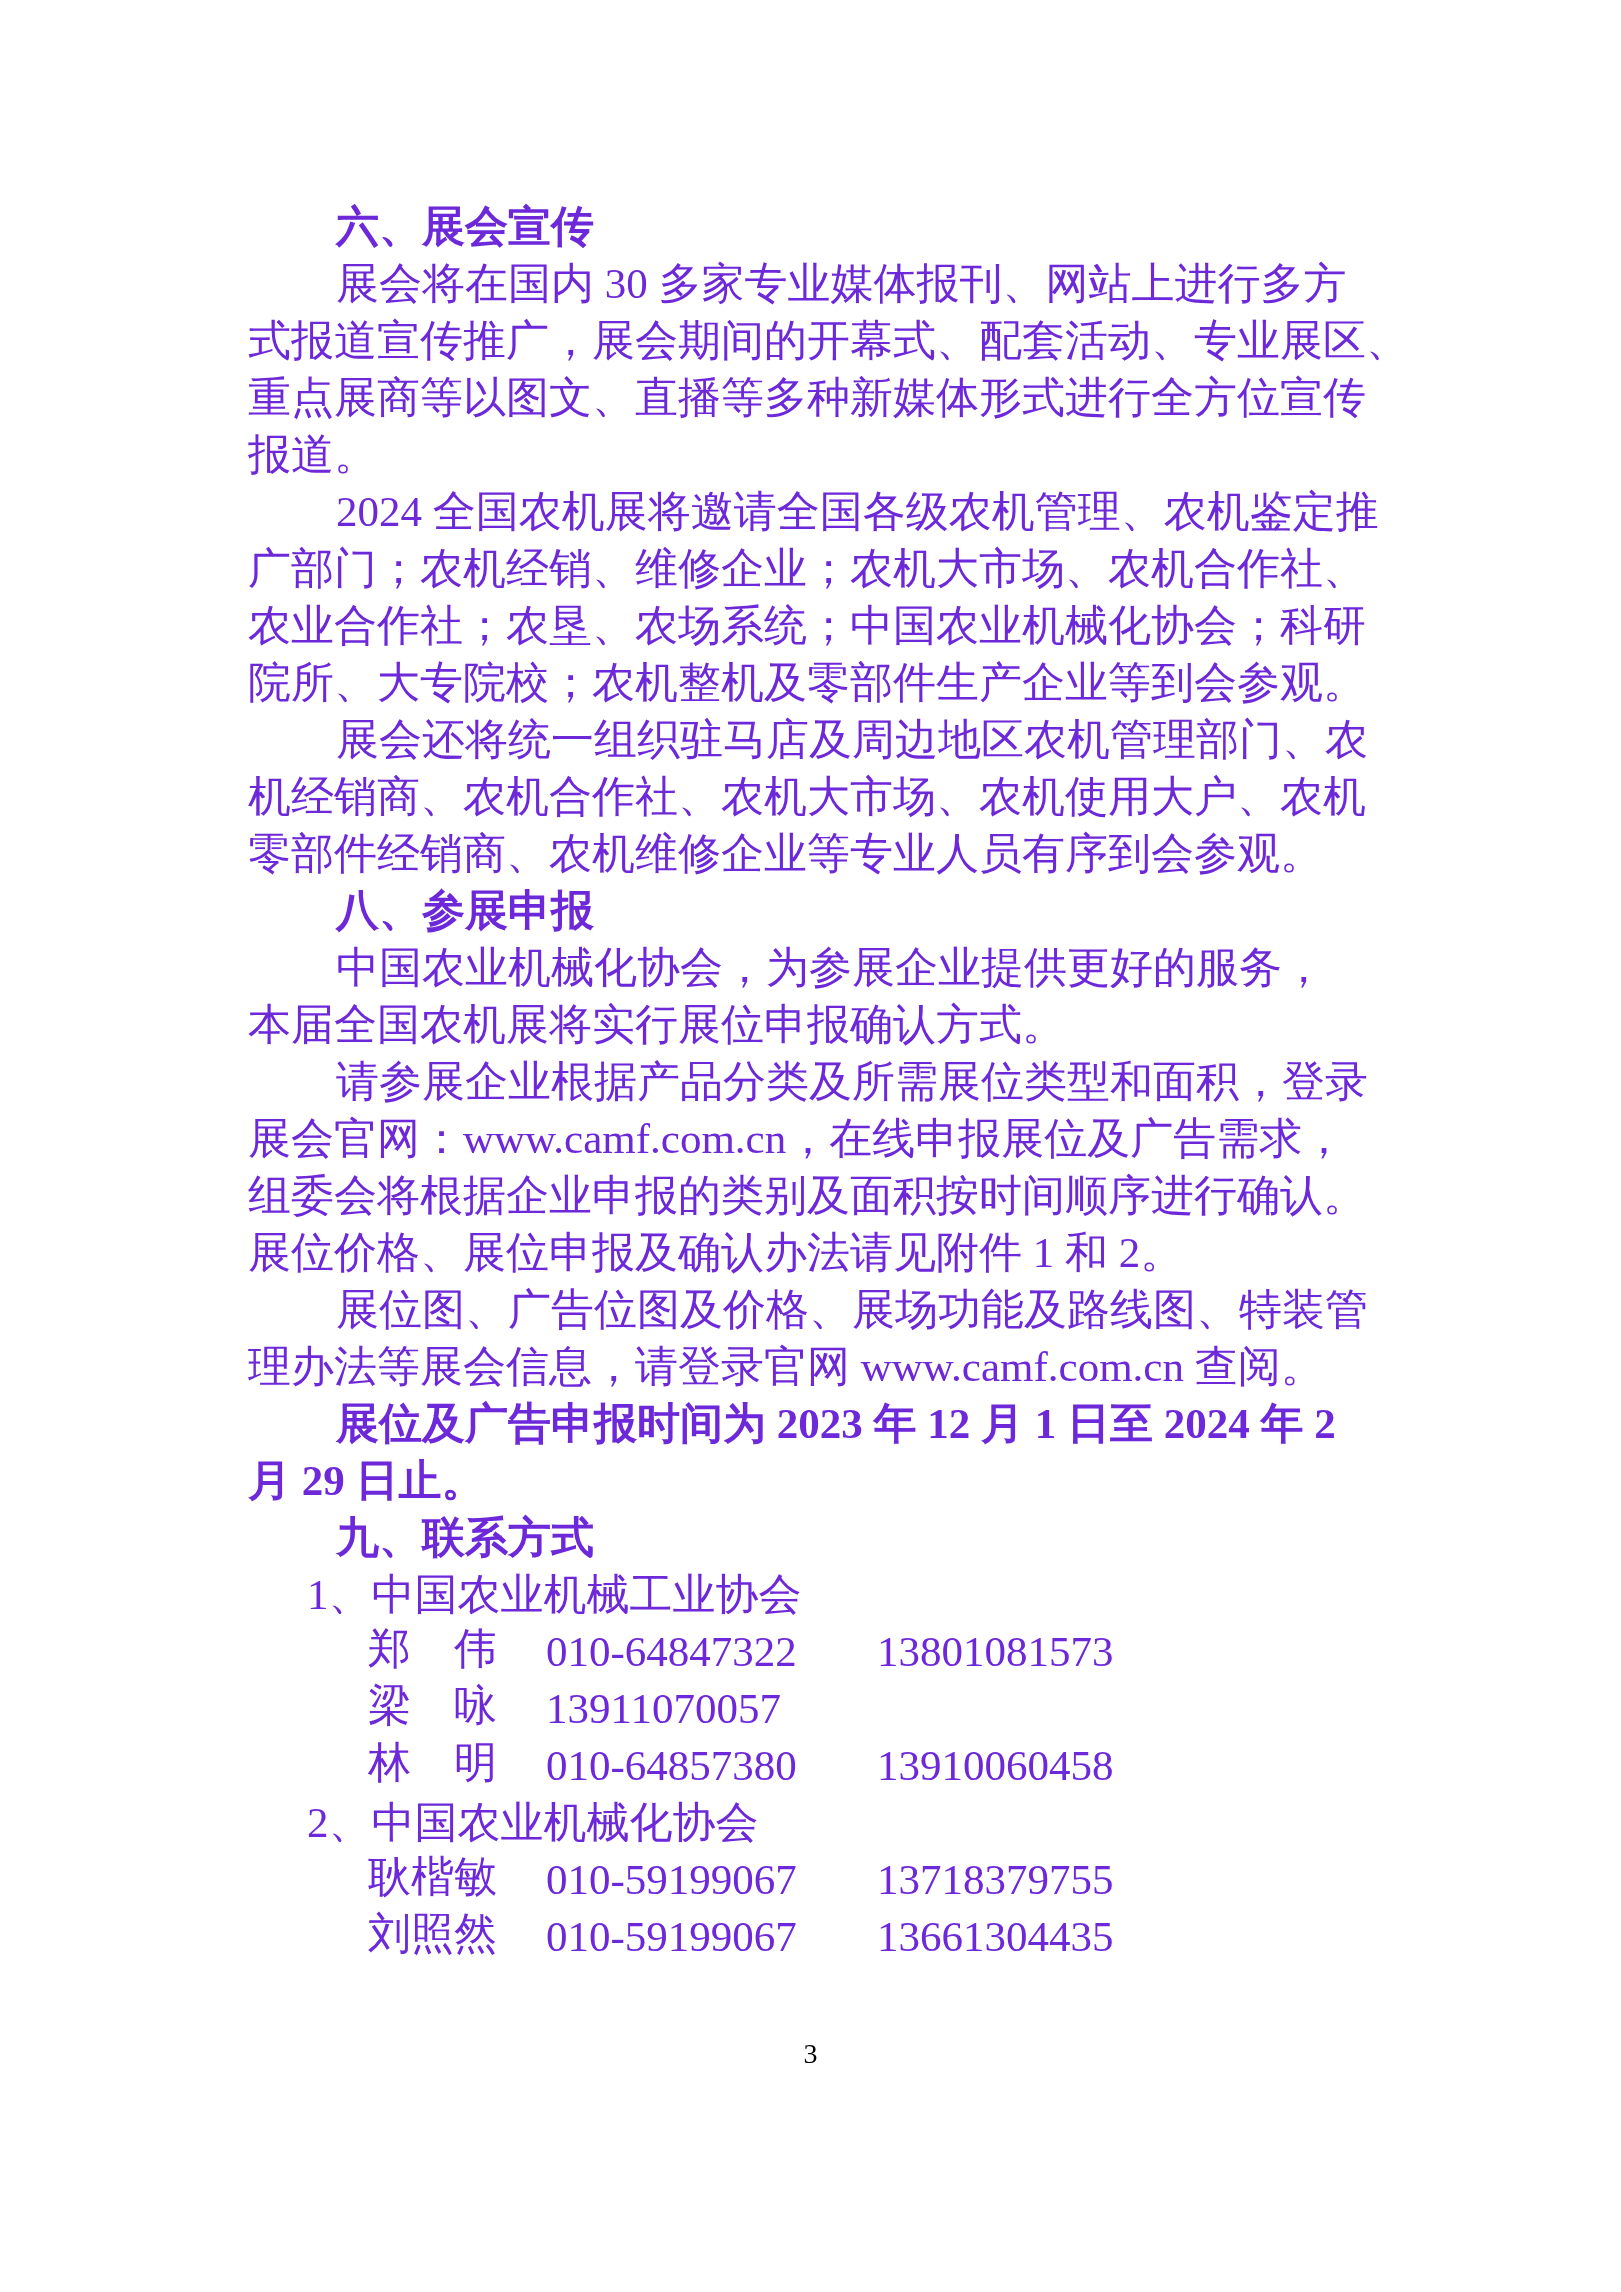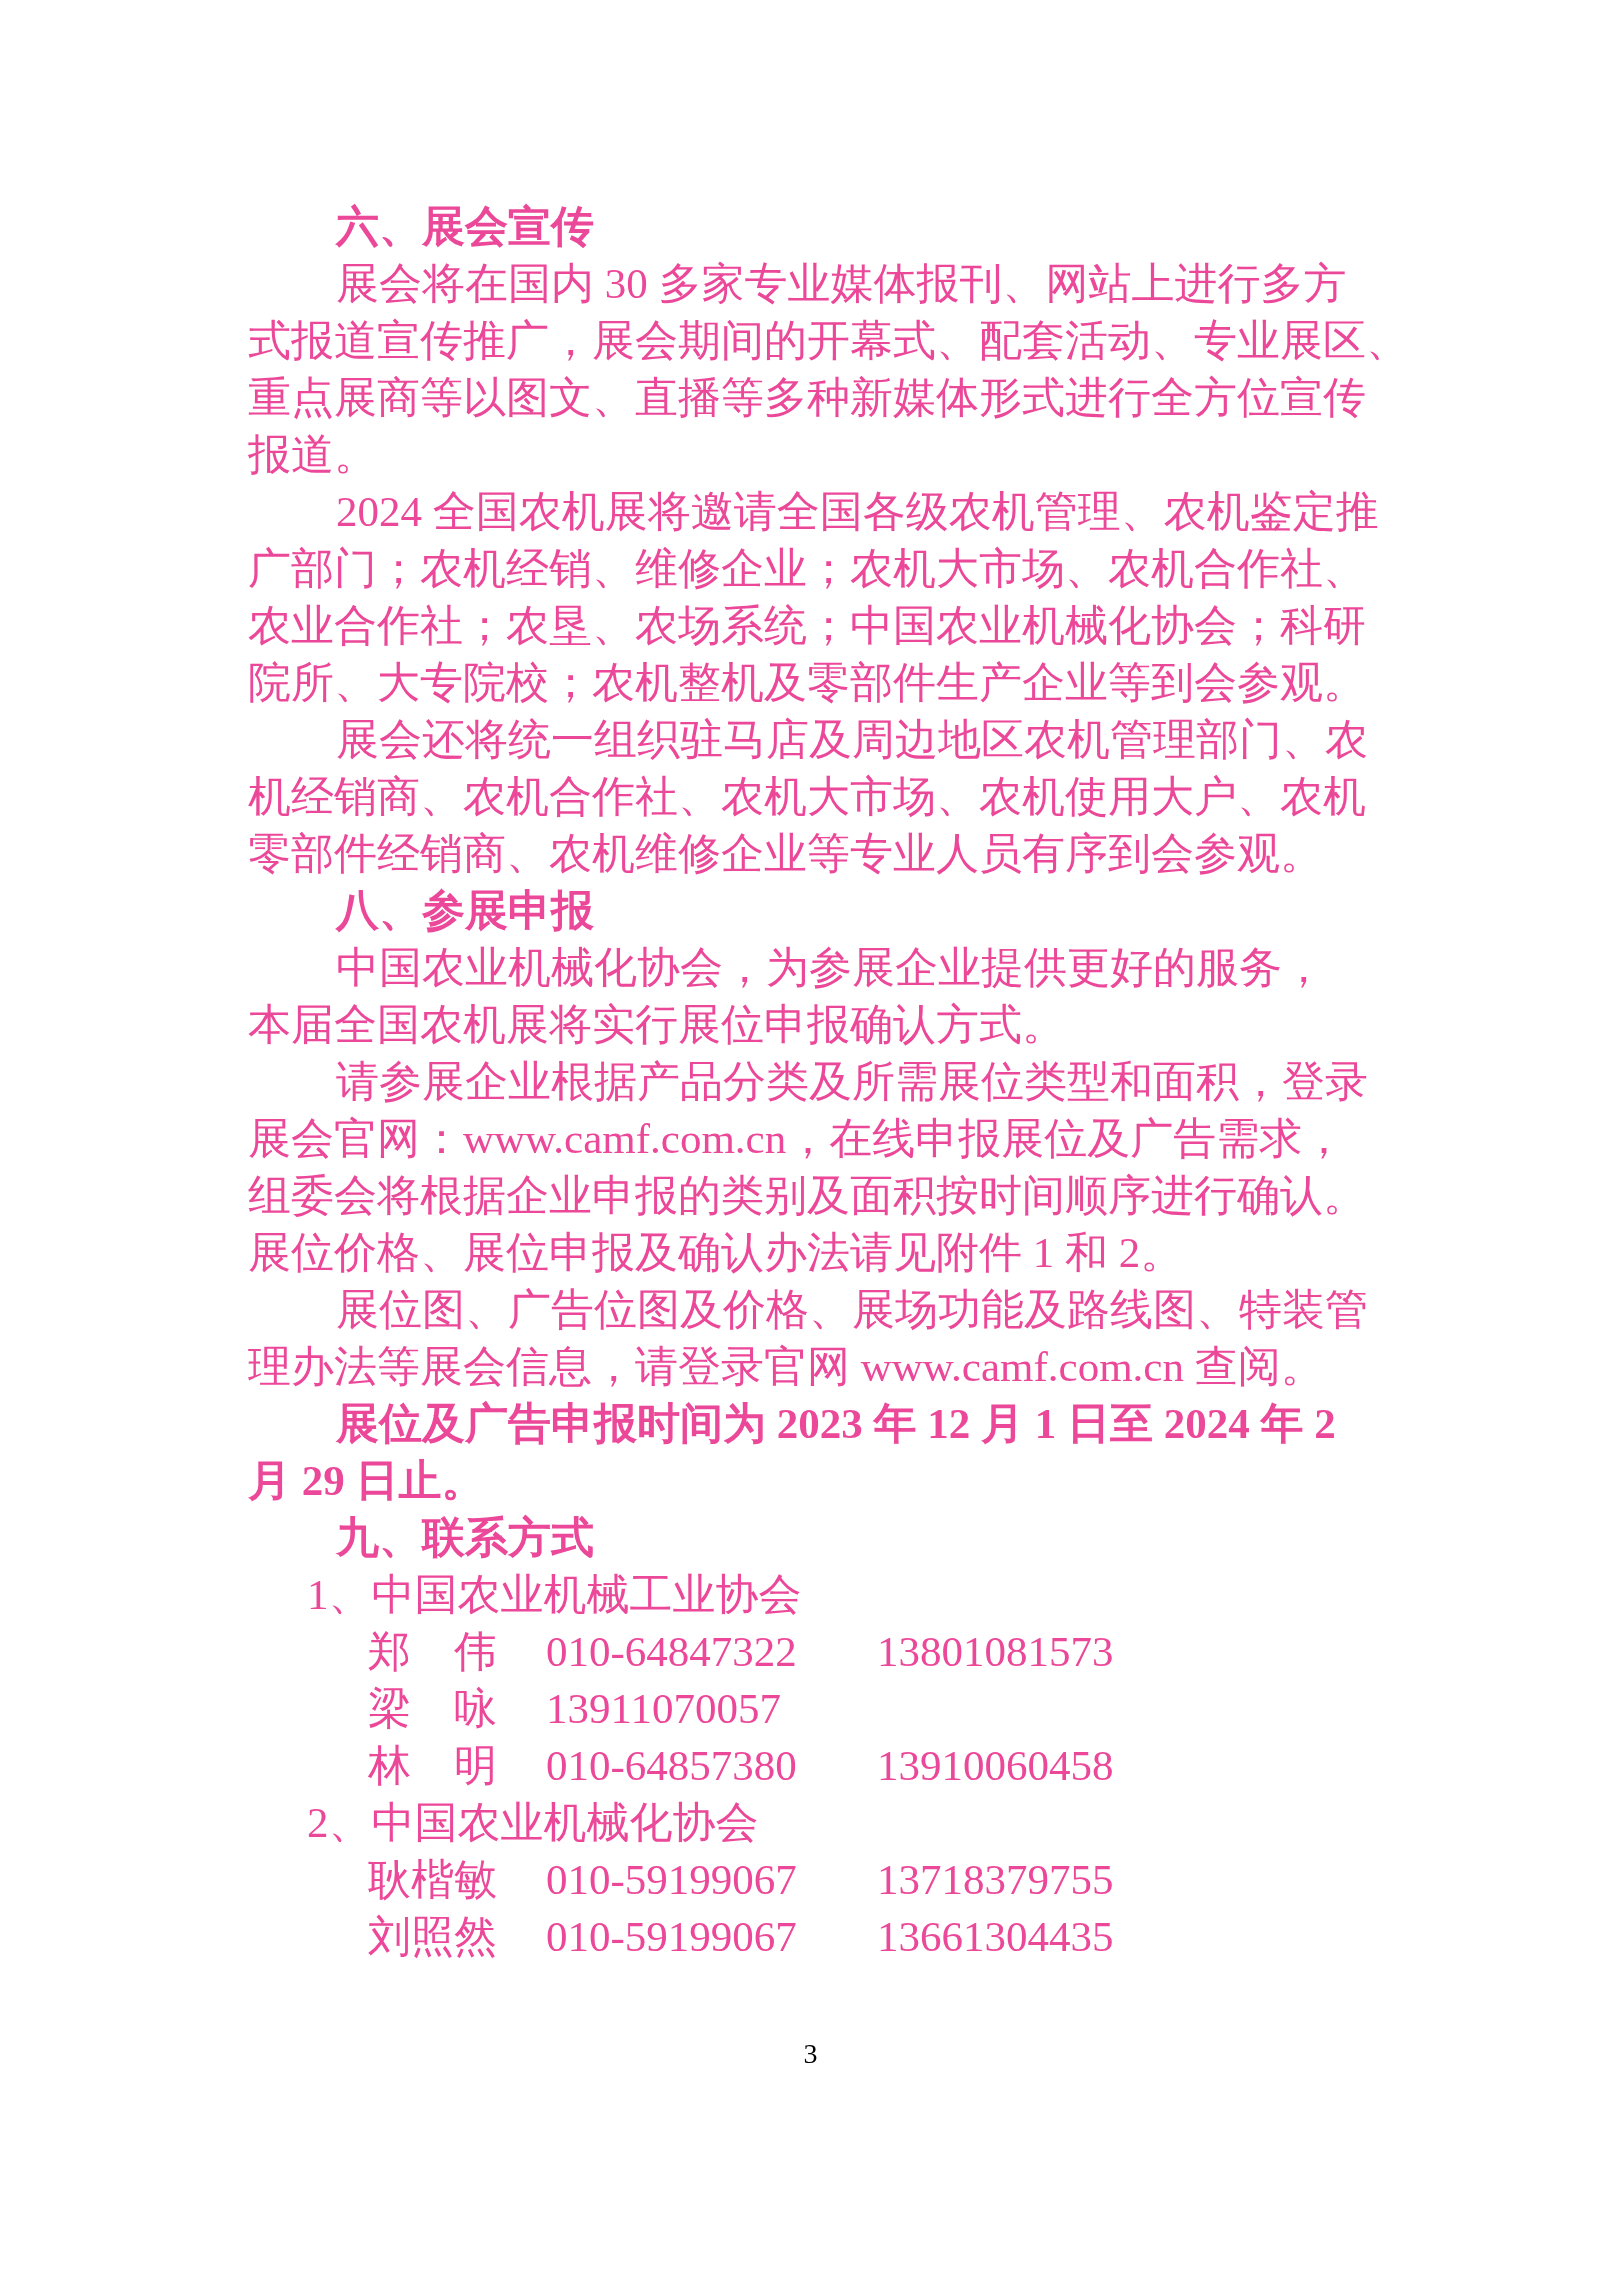--- a/index.html
+++ b/index.html
@@ -21,36 +21,36 @@
     left: 248px;
     top: 198px;
     width: 1127px;
   }
   .line {
     font-family: "Liberation Serif", serif;
     font-size: 43px;
     line-height: 57px;
     height: 57px;
     white-space: nowrap;
-    color: #ec4899;
+    color: #6d28d9;
   }
   .line.heading {
     font-family: "Liberation Sans", sans-serif;
     font-weight: bold;
     padding-left: 88px;
   }
   .line.body-indent { padding-left: 88px; }
   .line.bold { font-weight: bold; }
   .line.bold-indent { font-weight: bold; padding-left: 88px; }
   .line.list { padding-left: 59px; }
   .line.contact {
     padding-left: 120px;
     display: flex;
   }
-  .contact .c-name  { display: inline-block; width: 178px; }
+  .contact .c-name  { display: inline-block; width: 178px; font-family: Liberation Mono, monospace; }
   .contact .c-phone { display: inline-block; width: 331px; }
   .contact .c-mobile{ display: inline-block; }
   #page-number {
     position: absolute;
     top: 2037px;
     left: 0;
     width: 100%;
     text-align: center;
     font-family: "Liberation Serif", serif;
     font-size: 28px;

